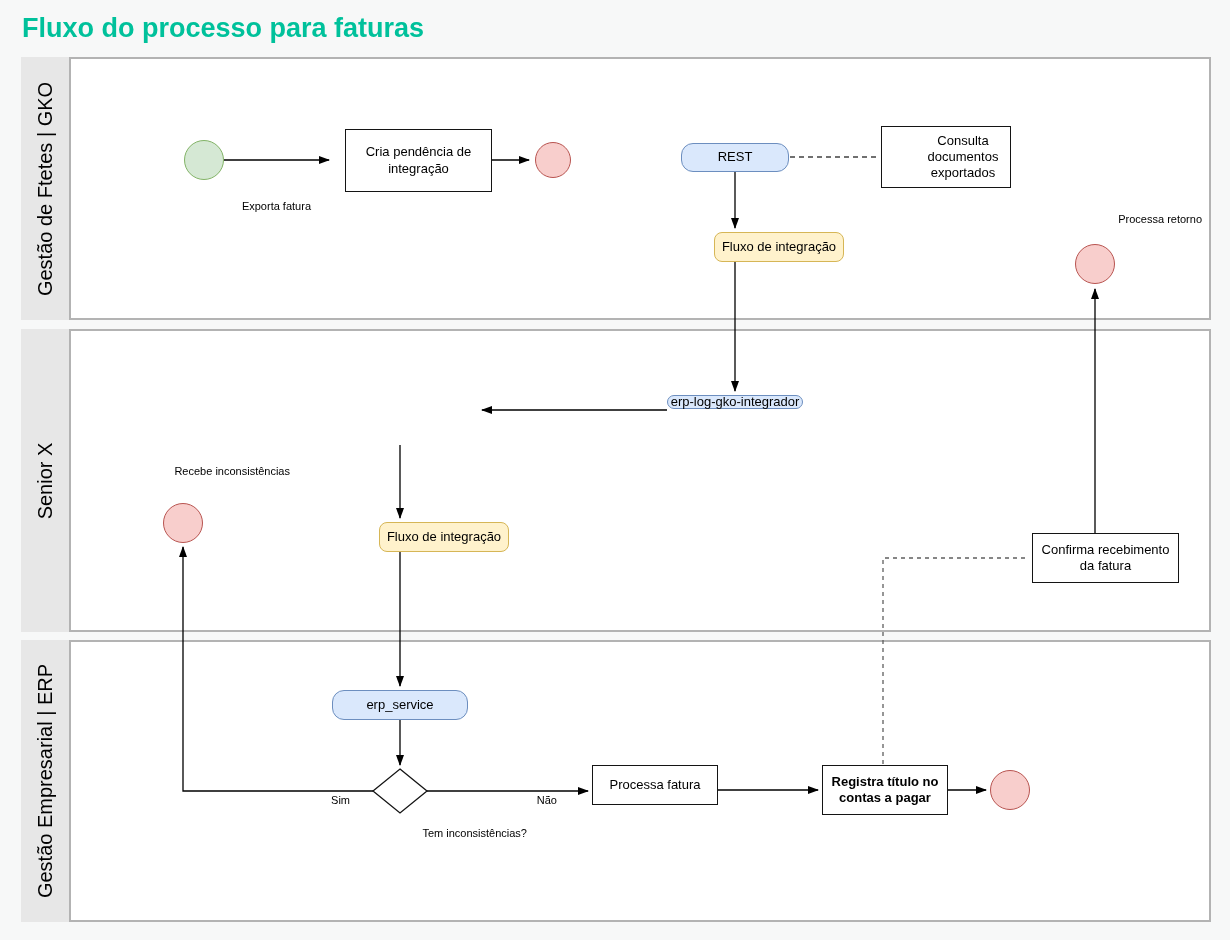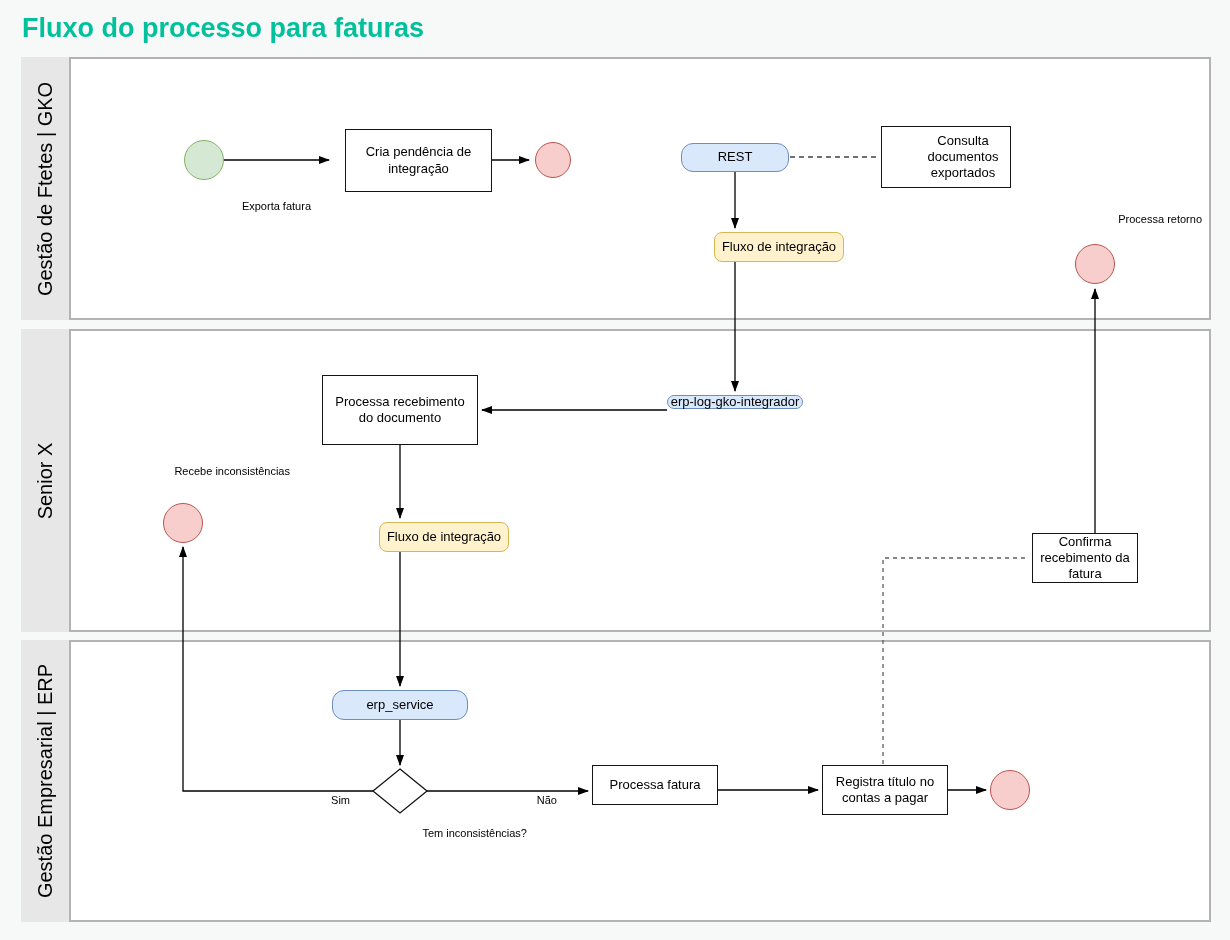--- a/index.html
+++ b/index.html
@@ -62,28 +62,28 @@
   #task-consulta     { left:881px; top:126px; width:130px; height:62px;padding-left:40px; }
   #node-fluxo-gko    { left:670px; top:232px; width:130px; height:30px; }
   #lbl-processa-retorno { left:1035px; top:212px; width:120px; }
   #ev-retorno        { left:1075px; top:244px; width:40px; height:40px; }
 
   #task-processa-receb { left:322px; top:375px; width:156px; height:70px; }
   #node-erplog       { left:667px; top:395px; width:136px; height:14px;text-align:right; }
   #node-fluxo-senior { left:335px; top:522px; width:130px; height:30px; }
   #lbl-recebe        { left:123px; top:464px; width:120px; }
   #ev-inconsist      { left:163px; top:503px; width:40px; height:40px; }
-  #task-confirma     { left:1032px; top:533px; width:106px; height:50px; }
+  #task-confirma     { left:1032px; top:533px; width:147px; height:50px; }
 
   #node-erpservice   { left:332px; top:690px; width:136px; height:30px; }
   #lbl-tem           { left:320px; top:826px; width:160px; }
   #lbl-sim           { left:263px; top:793px; width:40px; }
   #lbl-nao           { left:470px; top:793px; width:40px; }
   #task-proc-fatura  { left:592px; top:765px; width:126px; height:40px; }
-  #task-registra     { left:822px; top:765px; width:126px; height:50px; }
+  #task-registra     { left:822px; top:765px; width:126px; height:50px;font-weight:bold; }
   #ev-end-erp        { left:990px; top:770px; width:40px; height:40px; }
 </style>
 </head>
 <body>
 
 <div id="canvas">
 
   <h1 class="page-title">Fluxo do processo para faturas</h1>
 
   <div class="lane" id="lane-gko">
@@ -142,21 +142,20 @@
   <div class="node task" id="task-cria">Cria pendência de integração</div>
   <div class="event ev-red" id="ev-end-gko"></div>
 
   <div class="node pill-blue" id="node-rest">REST</div>
   <div class="node task" id="task-consulta">Consulta documentos exportados</div>
   <div class="node pill-yellow" id="node-fluxo-gko">Fluxo de integração</div>
 
   <div class="free-label" id="lbl-processa-retorno">Processa retorno</div>
   <div class="event ev-red" id="ev-retorno"></div>
 
-  <div class="node task" id="task-processa-receb">Processa recebimento do documento</div>
   <div class="node pill-blue" id="node-erplog">erp-log-gko-integrador</div>
   <div class="node pill-yellow" id="node-fluxo-senior">Fluxo de integração</div>
 
   <div class="free-label" id="lbl-recebe">Recebe inconsistências</div>
   <div class="event ev-red" id="ev-inconsist"></div>
 
   <div class="node task" id="task-confirma">Confirma recebimento da fatura</div>
 
   <div class="node pill-blue" id="node-erpservice">erp_service</div>
   <div class="free-label" id="lbl-tem">Tem inconsistências?</div>

